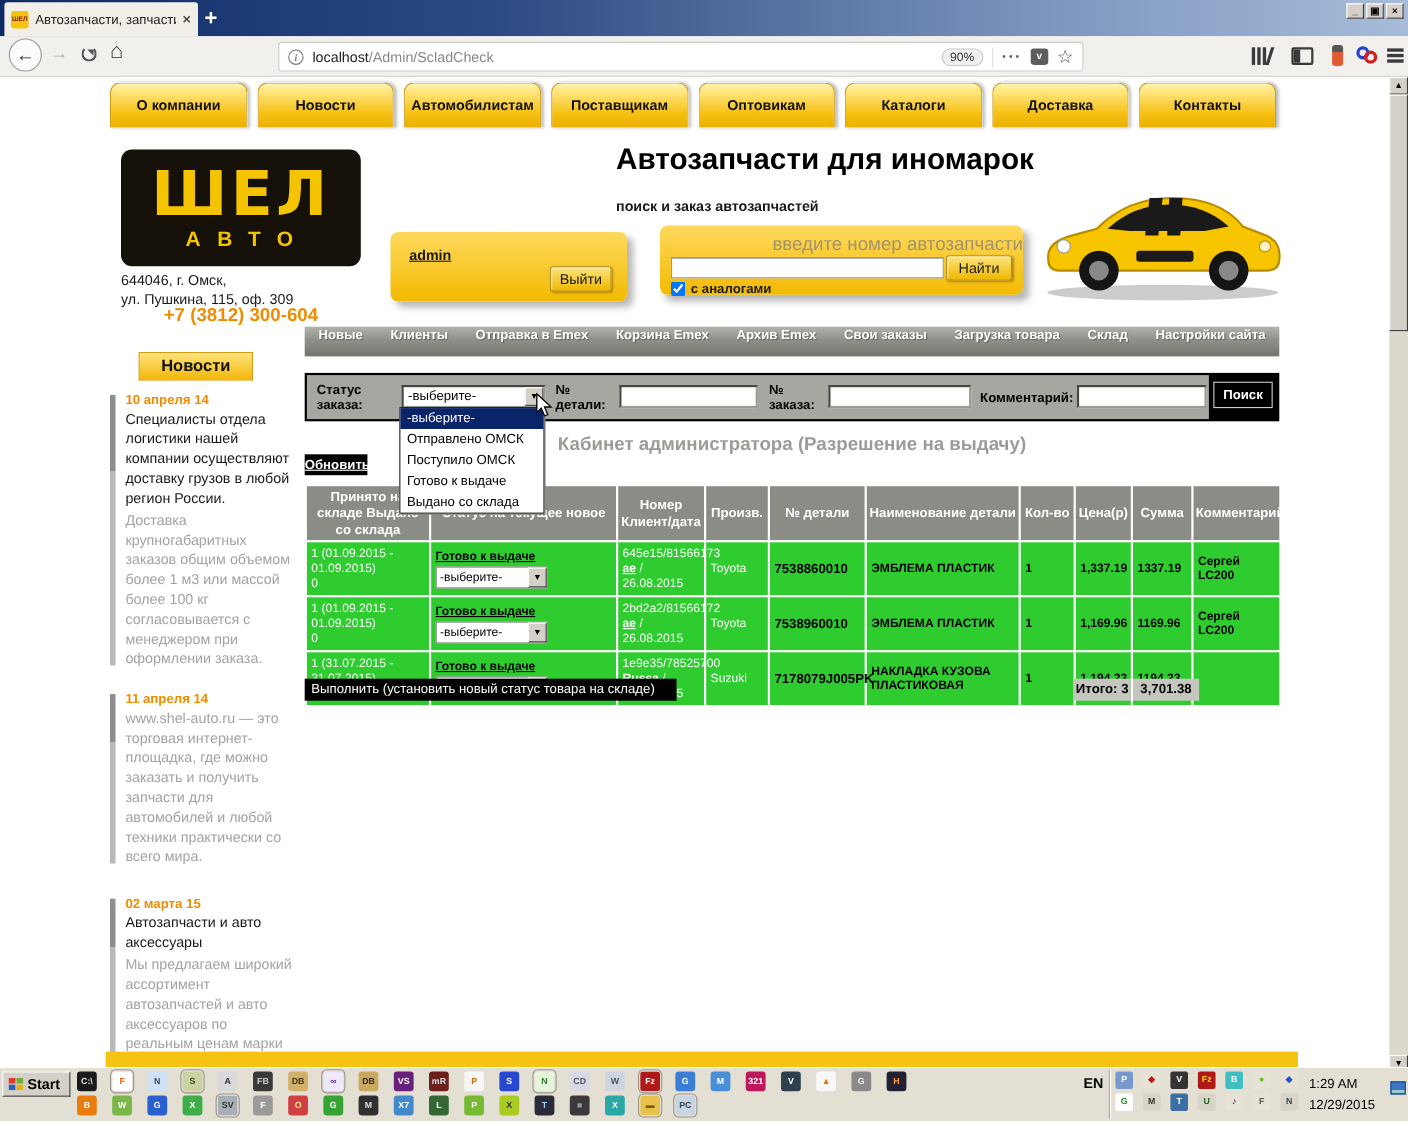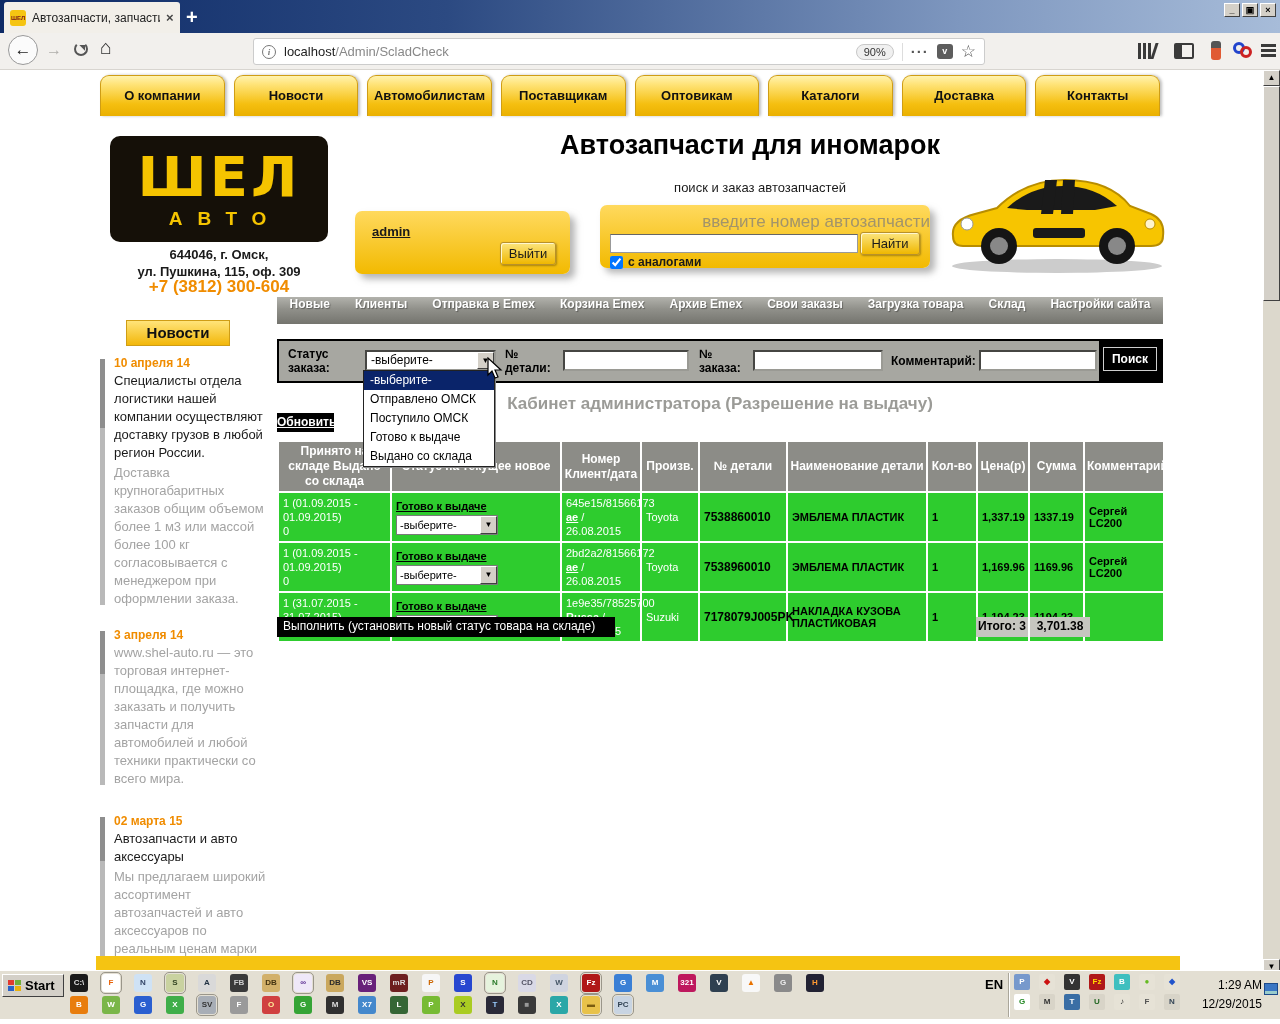--- a/index.html
+++ b/index.html
@@ -56,24 +56,24 @@
 
   
   .topnav{position:absolute;left:100px;top:75px;width:1060px;height:41px;display:flex;gap:9px}
   .topnav .tnt{flex:1;background:linear-gradient(#fff3b0 0%,#ffe47a 20%,#f5bf10 70%,#eab000 100%);
     border:1px solid #cf9d15;border-bottom:none;border-radius:9px 9px 0 0;text-align:center;
     font-size:13px;font-weight:bold;color:#111;line-height:39px;box-shadow:2px 0 3px rgba(0,0,0,.25)}
   .logo{position:absolute;left:110px;top:136px;width:218px;height:106px;background:#151008;border-radius:10px;
     display:flex;flex-direction:column;align-items:center;justify-content:center}
   .logo .l1{font-size:56px;font-weight:bold;color:#f5c400;letter-spacing:3px;line-height:58px;font-family:"DejaVu Sans",sans-serif}
   .logo .l2{font-size:19px;font-weight:bold;color:#f5c400;letter-spacing:15px;margin-top:2px;padding-left:12px}
-  .addr{position:absolute;left:110px;top:246px;width:218px;text-align:center;font-size:13px;font-weight:bold;color:#1a1a1a;line-height:17px}
+  .addr{position:absolute;left:110px;top:246px;width:218px;font-size:13px;font-weight:normal;color:#1a1a1a;line-height:17px}
   .phone{position:absolute;left:110px;top:277px;width:218px;text-align:center;font-size:17px;font-weight:bold;color:#f08c00}
   .pagetitle{position:absolute;left:480px;top:130px;width:540px;text-align:center;font-size:27px;font-weight:bold;color:#000}
-  .searchcap{position:absolute;left:560px;top:180px;width:400px;text-align:center;font-size:13px;font-weight:normal;color:#1a1a1a}
+  .searchcap{position:absolute;left:560px;top:180px;width:400px;font-size:13px;font-weight:bold;color:#1a1a1a}
   .adminbox{position:absolute;left:355px;top:211px;width:215px;height:63px;border-radius:7px;
     background:linear-gradient(#ffd95e,#f2ba00);box-shadow:5px 5px 7px rgba(120,120,120,.55)}
   .adminname{position:absolute;left:17px;top:13px;font-size:13px;font-weight:bold;color:#1a1a1a;text-decoration:underline}
   .btn-bevel{background:linear-gradient(#fce57e,#efb700);border:1px solid #b8912a;border-radius:3px;
     box-shadow:inset 1px 1px 0 #fff8d0,1px 1px 2px rgba(0,0,0,.3);font-size:13px;color:#1a1a1a;text-align:center}
   .logout{position:absolute;right:14px;bottom:9px;width:56px;height:23px;line-height:21px}
   .searchbox{position:absolute;left:600px;top:205px;width:330px;height:63px;border-radius:7px;
     background:linear-gradient(#ffd95e,#f2ba00);box-shadow:5px 5px 7px rgba(120,120,120,.55)}
   .searchph{position:absolute;left:0;top:7px;width:100%;text-align:right;font-size:17px;color:#a2946a}
   .searchinput{position:absolute;left:10px;top:29px;width:248px;height:19px;border:1px solid #999;
@@ -154,21 +154,21 @@
   .qrow{position:absolute;left:70px;display:flex;gap:14px;align-items:center}
   .qrow1{top:3px}.qrow2{top:25px}
   .qicon{width:18px;height:18px;border-radius:3px;font-size:8px;font-weight:bold;line-height:18px;text-align:center;
     display:inline-block;overflow:hidden;flex:none}
   .qbox{outline:1px solid #9a968a;outline-offset:1px;background-clip:padding-box}
   .enbadge{position:absolute;left:985px;top:6px;font-size:13px;font-weight:bold;color:#000}
   .traygroove{position:absolute;left:1008px;top:2px;bottom:2px;width:2px;border-left:1px solid #aaa69a;border-right:1px solid #fff}
   .tray{position:absolute;left:1014px;top:3px;width:172px}
   .trow{display:flex;gap:9px;margin-bottom:4px}
   .ticon{width:16px;height:16px;border-radius:2px;font-size:8px;font-weight:bold;line-height:16px;text-align:center;flex:none}
-  .clock{position:absolute;left:1190px;top:5px;width:72px;text-align:right;font-size:12px;color:#000;line-height:19px}
+  .clock{position:absolute;left:1190px;top:5px;width:72px;text-align:left;font-size:12px;color:#000;line-height:19px}
   .showdesk{position:absolute;left:1264px;top:12px;width:14px;height:12px;background:#3a76c4;border:1px solid #1d4a8a;
     box-shadow:inset 0 -3px 0 #9cc}
 </style>
 </head>
 <body>
 
 <div class="screen">
 
   <div class="titlebar">
     <div class="tab">
@@ -272,21 +272,21 @@
   </svg>
 
   <div class="newshdr">Новости</div>
   <div class="newscol">
     <div class="news-item">
       <div class="nd">10 апреля 14</div>
       <div class="nt">Специалисты отдела логистики нашей компании осуществляют доставку грузов в любой регион России.</div>
       <div class="nb">Доставка крупногабаритных заказов общим объемом более 1 м3 или массой более 100 кг согласовывается с менеджером при оформлении заказа.</div>
     </div>
     <div class="news-item">
-      <div class="nd">3 апреля 14</div>
+      <div class="nd">11 апреля 14</div>
       <div class="nb">www.shel-auto.ru — это торговая интернет-площадка, где можно заказать и получить запчасти для автомобилей и любой техники практически со всего мира.</div>
     </div>
     <div class="news-item third">
       <div class="nd">02 марта 15</div>
       <div class="nt">Автозапчасти и авто аксессуары</div>
       <div class="nb">Мы предлагаем широкий ассортимент автозапчастей и авто аксессуаров по реальным ценам марки TOYOTA.</div>
     </div>
   </div>
 
   <div class="adminnav">

